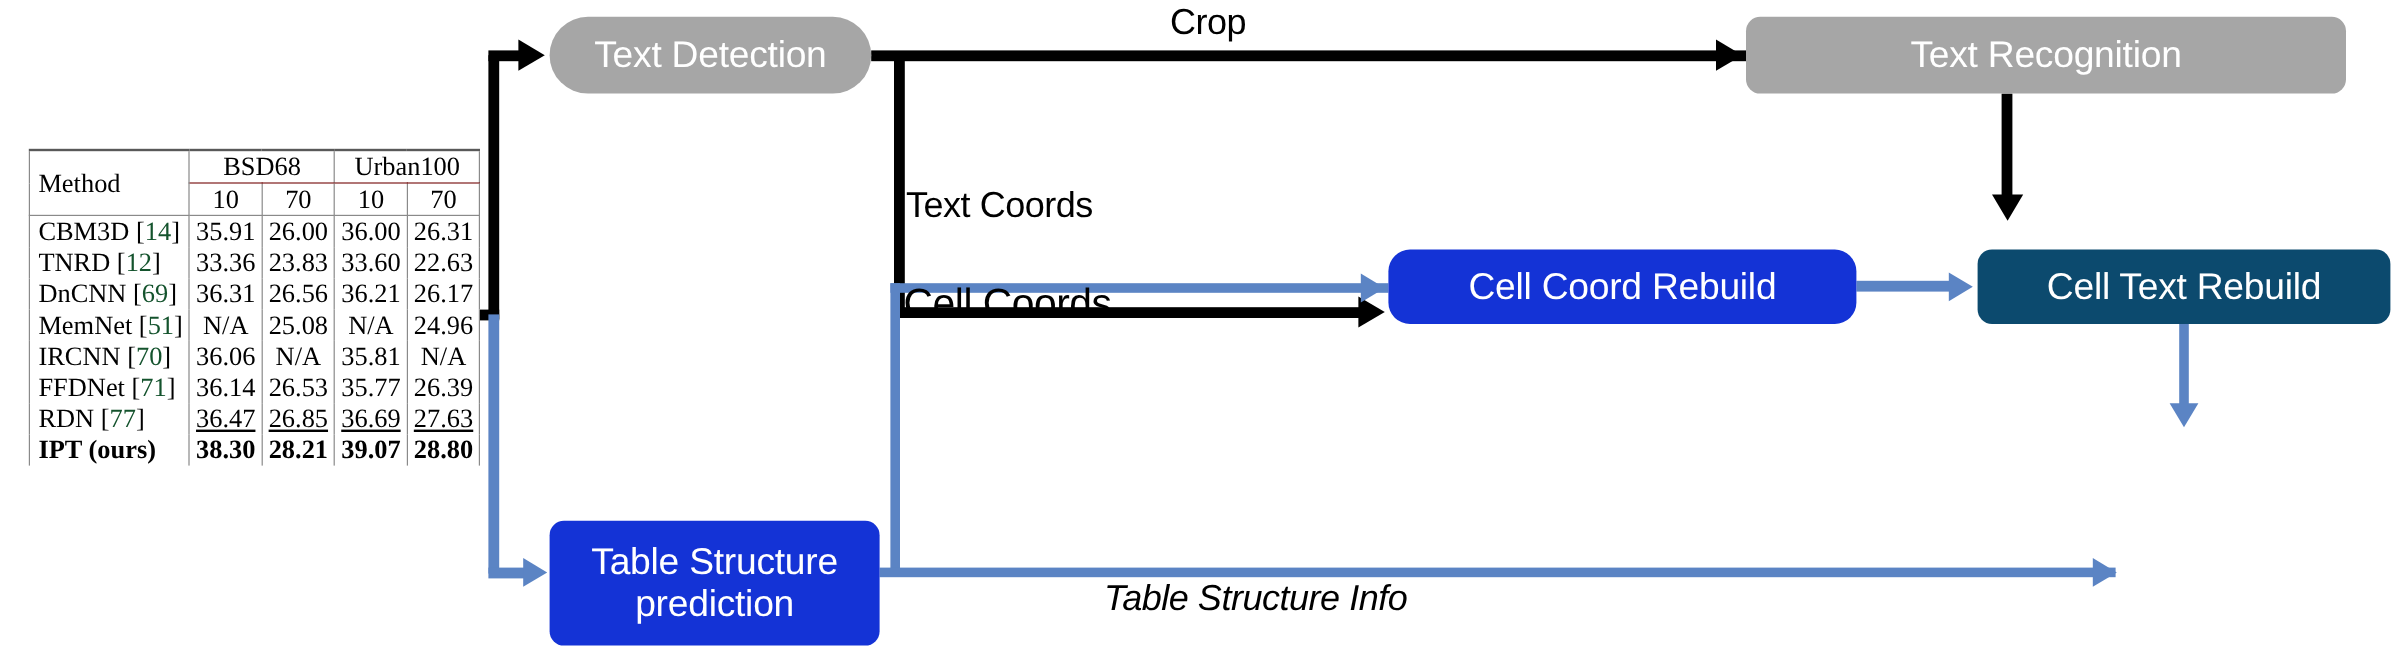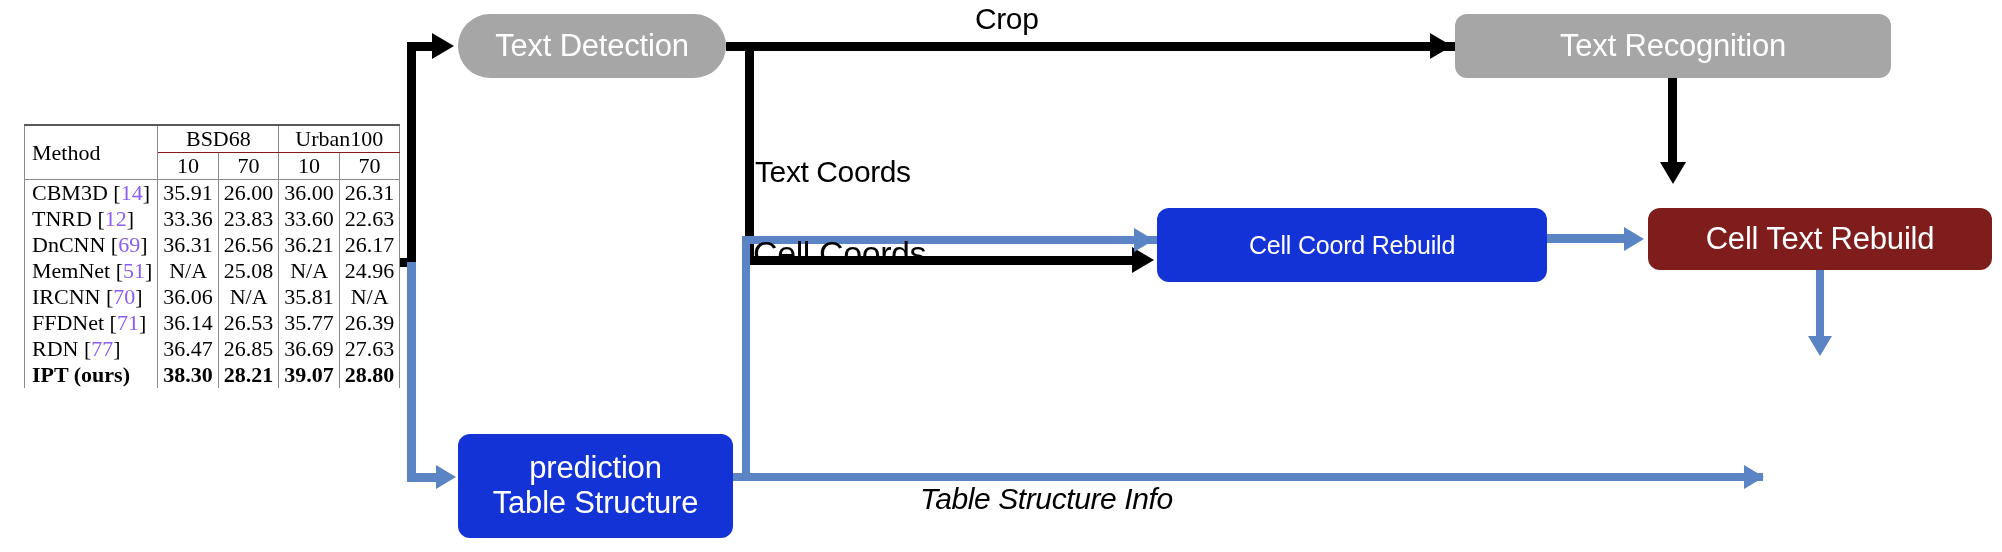--- a/index.html
+++ b/index.html
@@ -25,21 +25,21 @@
     justify-content: center;
     text-align: center;
     border-radius: 12px;
     font-family: "Liberation Sans", sans-serif;
     line-height: 1.12;
     letter-spacing: -0.2px;
     z-index: 5;
   }
   .node-gray   { background: #a6a6a6; color: #ffffff; }
   .node-blue   { background: #1433d6; color: #ffffff; }
-  .node-orange { background: #7f1d1d; color: #ffffff; }
+  .node-orange { background: #0c4a6e; color: #ffffff; }
   .node-outline{ background: #ffffff; color: #111111; border: 3px solid #f2b233; }
 
   
   .seg {
     position: absolute;
     z-index: 2;
   }
   .seg-black { background: #000000; }
   .seg-blue  { background: #5b84c4; }
 
@@ -105,22 +105,22 @@
   }
   #table-figure .topline td { border-top: 2px solid #595959; }
   #table-figure .method-cell {
     text-align: left;
     padding-left: 7px;
     border-right: 1px solid #8a8a8a;
   }
   #table-figure .hdr-span { border-bottom: 1px solid #7f1d1d; }
   #table-figure .body-first td { border-top: 2px solid #595959; }
   #table-figure .last-row td { border-top: 2px solid #595959; border-bottom: 2px solid #595959; }
-  #table-figure .ref { color: #8b5cf6; }
-  #table-figure .ul { }
+  #table-figure .ref { color: #14532d; }
+  #table-figure .ul { text-decoration: underline; }
   #table-figure .bold { font-weight: bold; }
   #table-figure .body td { border-left: 1px solid #8a8a8a; border-right: 1px solid #8a8a8a;
                            border-top: none; border-bottom: none; }
 </style>
 </head>
 <body>
 
 <div id="canvas">
 
   <div id="table-figure">
@@ -216,49 +216,49 @@
 
   <div class="seg seg-black" style="left:726px; top:42px; width:750px; height:9px;"></div>
   <div class="arrow arrow-right-black" style="left:1430px; top:33px;"></div>
   <div class="edge-label" style="left:975px; top:2px; font-size:30px;">Crop</div>
 
   <div class="seg seg-black" style="left:745px; top:47px; width:9px; height:218px;"></div>
   <div class="seg seg-black" style="left:745px; top:256px; width:400px; height:9px;"></div>
   <div class="arrow arrow-right-black" style="left:1132px; top:247px;"></div>
   <div class="edge-label" style="left:755px; top:155px; font-size:30px;">Text Coords</div>
 
-  <div class="node node-gray" style="left:1455px; top:14px; width:436px; height:64px; font-size:31px;">
+  <div class="node node-gray" style="left:1455px; top:14px; width:500px; height:64px; font-size:31px;">
     <span>Text Recognition</span>
   </div>
 
   <div class="seg seg-black" style="left:1668px; top:78px; width:9px; height:90px;"></div>
   <div class="arrow arrow-down-black" style="left:1660px; top:162px;"></div>
 
-  <div class="node node-blue" style="left:1157px; top:208px; width:390px; height:74px; font-size:25px;">
+  <div class="node node-blue" style="left:1157px; top:208px; width:390px; height:62px; font-size:31px;border-radius:18px;">
     <span>Cell Coord Rebuild</span>
   </div>
 
   <div class="seg seg-blue" style="left:1547px; top:234px; width:86px; height:9px;"></div>
   <div class="arrow arrow-right-blue" style="left:1624px; top:227px;"></div>
 
   <div class="node node-orange" style="left:1648px; top:208px; width:344px; height:62px; font-size:31px;">
     <span>Cell Text Rebuild</span>
   </div>
 
   <div class="seg seg-blue" style="left:1816px; top:270px; width:8px; height:72px;"></div>
   <div class="arrow arrow-down-blue" style="left:1808px; top:336px;"></div>
 
   <div class="seg seg-blue" style="left:742px; top:236px; width:415px; height:8px;"></div>
   <div class="seg seg-blue" style="left:742px; top:236px; width:8px; height:242px;"></div>
   <div class="arrow arrow-right-blue" style="left:1134px; top:228px;"></div>
   <div class="edge-label" style="left:753px; top:234px; font-size:34px;">Cell Coords</div>
 
   <div class="node node-blue" style="left:458px; top:434px; width:275px; height:104px; font-size:31px; flex-direction:column;">
+    <span>Table Structure</span>
     <span>prediction</span>
-    <span>Table Structure</span>
   </div>
 
   <div class="seg seg-blue" style="left:733px; top:473px; width:1030px; height:8px;"></div>
   <div class="arrow arrow-right-blue" style="left:1744px; top:465px;"></div>
   <div class="edge-label" style="left:920px; top:482px; font-size:30px;font-style:italic;">Table Structure Info</div>
 
 
 </div>
 
 </body></html>

